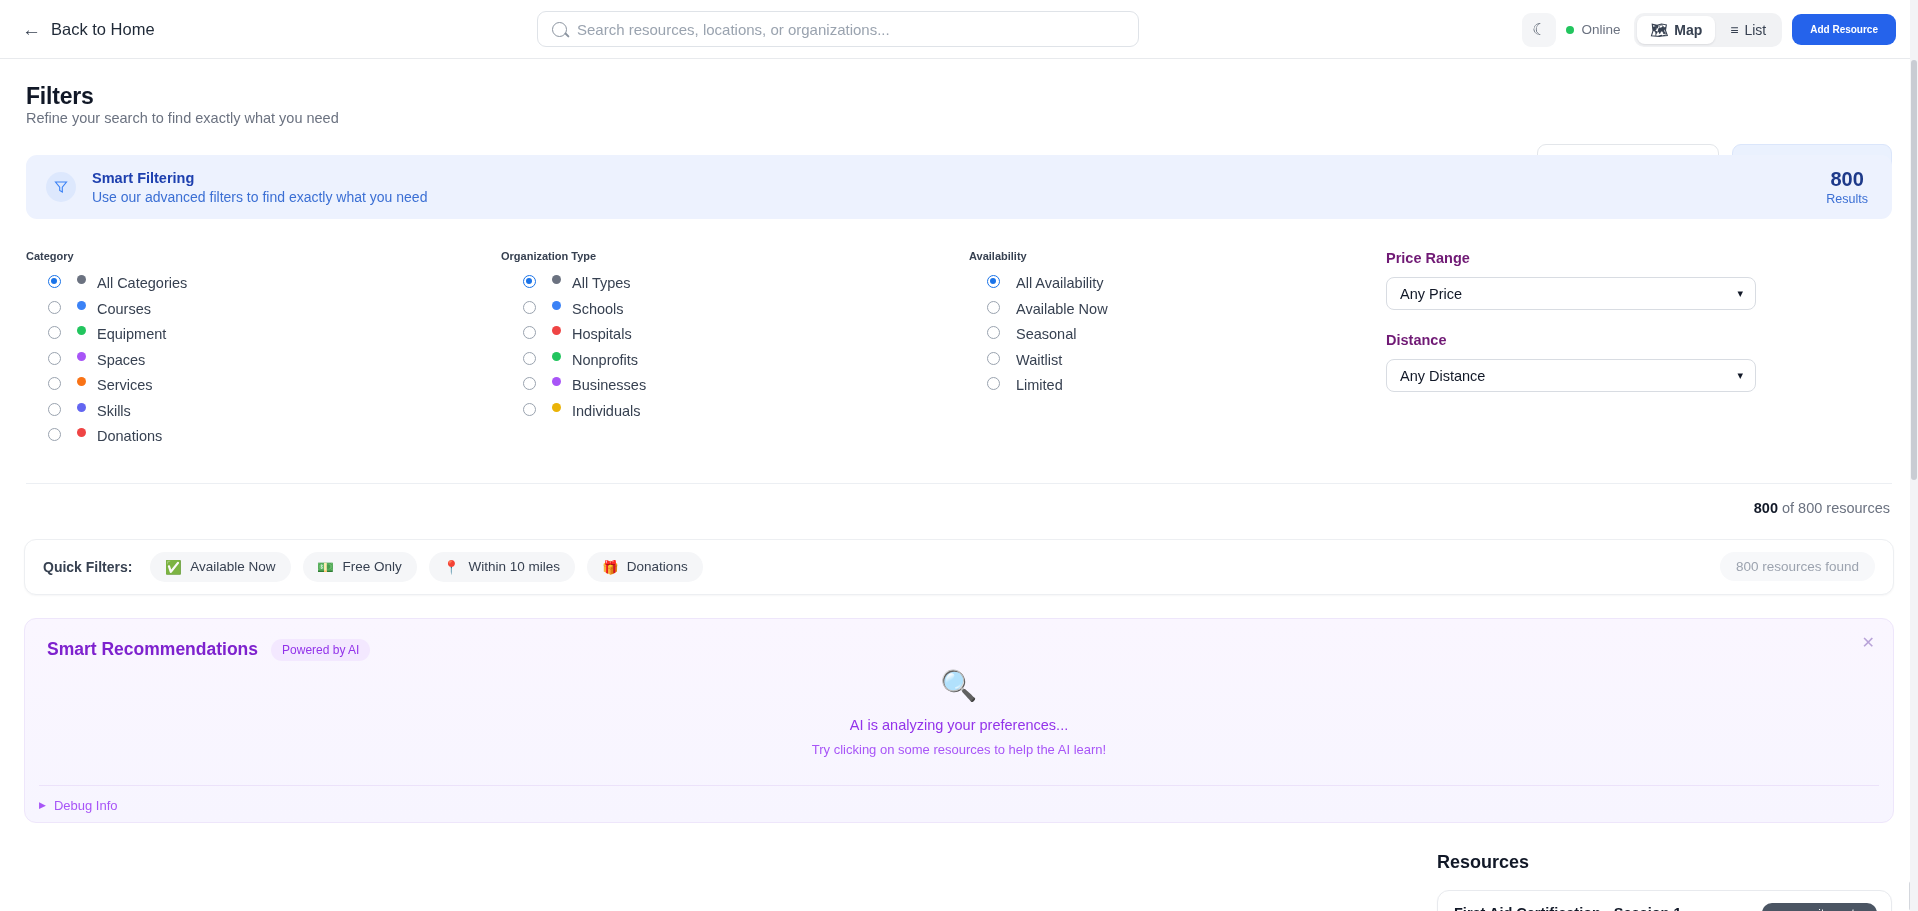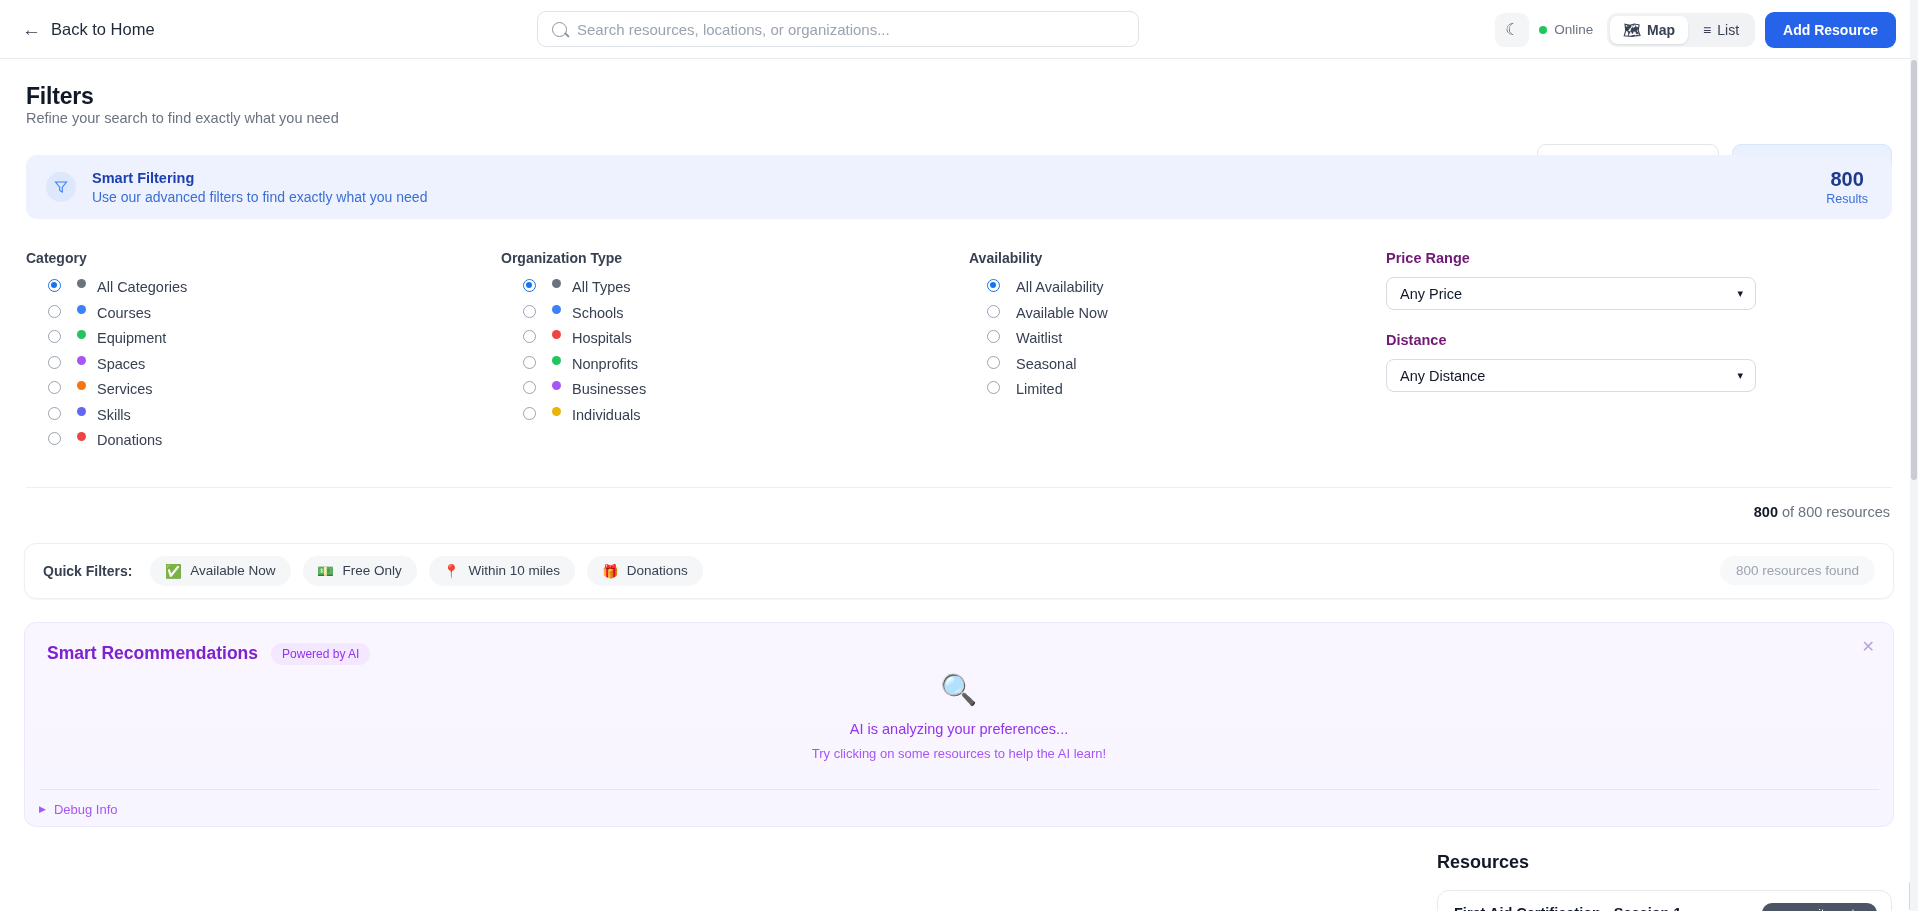--- a/index.html
+++ b/index.html
@@ -73,21 +73,21 @@
     border-radius: 10px; padding: 3px; gap: 2px;
   }
   .vt-item {
     display: flex; align-items: center; gap: 6px;
     padding: 6px 13px; border-radius: 8px;
     font-size: 14px; color: #374151; cursor: pointer;
   }
   .vt-item.active { background: #fff; box-shadow: 0 1px 2px rgba(16,24,40,.10); font-weight: 600; }
 
   .btn-primary {
-    background: #2563eb; color: #fff; font-size: 14px; font-weight: 700;
+    background: #2563eb; color: #fff; font-size: 10px; font-weight: 700;
     border: none; border-radius: 9px; padding: 10px 18px; cursor: pointer;
     font-family: inherit;
   }
 
   
   .filters-panel { padding: 24px 26px 0 26px; position: relative; }
   .filters-title { font-size: 23px; font-weight: 700; letter-spacing: -0.2px; color:#111827; }
   .filters-sub { font-size: 14.5px; color: #6b7280; }
 
   .filters-actions { position: absolute; right: 26px; top: 85px; display: flex; gap: 13px; }
@@ -121,21 +121,21 @@
   .sb-count { margin-left: auto; text-align: center; }
   .sb-count-num { font-size: 20px; font-weight: 700; color: #1e3a8a; line-height: 1.1; }
   .sb-count-label { font-size: 12.5px; color: #3b6fd4; margin-top: 2px; }
 
   
   .filter-grid {
     display: grid;
     grid-template-columns: 475px 468px 417px 1fr;
     margin-top: 31px;
   }
-  .fg-head { font-size: 14px; font-weight: 700; color: #374151; margin-bottom: 13px; }
+  .fg-head { font-size: 11px; font-weight: 700; color: #374151; margin-bottom: 13px; }
   .radio-row {
     display: flex; gap: 0; height: 25.5px; cursor: pointer;
   }
   .radio {
     width: 13px; height: 13px; border-radius: 50%;
     border: 1.6px solid #9aa3af; background: #fff; flex: none;
     margin-left: 22px; margin-right: 16px; position: relative;
   }
   .radio.checked { border-color: #1a73e8; border-width: 1.7px; }
   .radio.checked::after {
@@ -400,25 +400,25 @@
         <div class="radio-row">
           <span class="radio checked"></span>
           <span class="rlabel">All Availability</span>
         </div>
         <div class="radio-row">
           <span class="radio"></span>
           <span class="rlabel">Available Now</span>
         </div>
         <div class="radio-row">
           <span class="radio"></span>
+          <span class="rlabel">Seasonal</span>
+        </div>
+        <div class="radio-row">
+          <span class="radio"></span>
           <span class="rlabel">Waitlist</span>
-        </div>
-        <div class="radio-row">
-          <span class="radio"></span>
-          <span class="rlabel">Seasonal</span>
         </div>
         <div class="radio-row">
           <span class="radio"></span>
           <span class="rlabel">Limited</span>
         </div>
       </div>
 
       <div>
         <div class="fg-field-label">Price Range</div>
         <div class="select">

